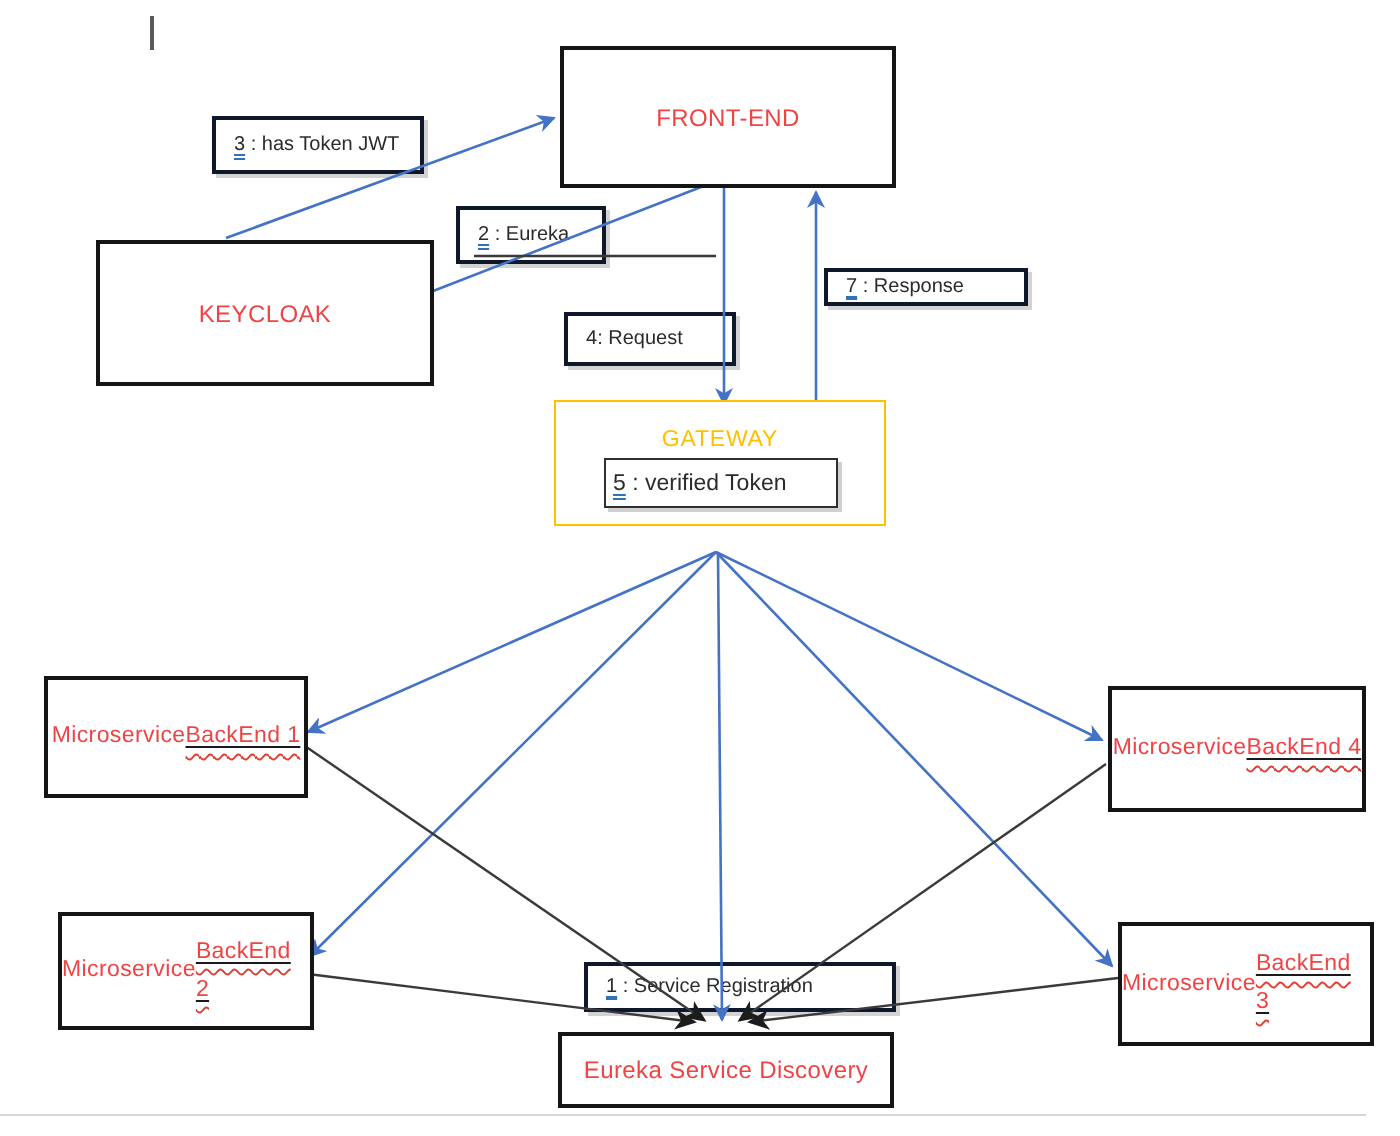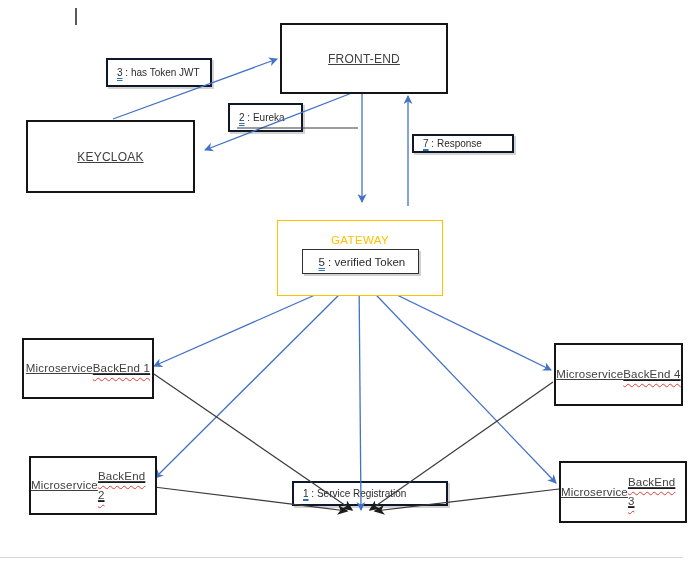--- a/index.html
+++ b/index.html
@@ -6,29 +6,29 @@
     font-family:"Liberation Sans",sans-serif;}
   .stage{position:relative;width:700px;height:568px;background:#fff;}
 
   
   .lbl   {position:absolute;z-index:1;}
   #edges {position:absolute;left:0;top:0;z-index:2;pointer-events:none;}
   .node  {position:absolute;z-index:3;background:#fff;}
 
   
   .entity{border:2.5px solid #151515;display:flex;align-items:center;justify-content:center;
-    font-size:12px;color:#404040;letter-spacing:.2px;text-decoration:underline;}
+    font-size:12px;color:#ef4444;letter-spacing:.2px;}
   .ms{border-width:2px;flex-direction:row;line-height:19px;font-size:11.5px;}
   .eureka{border-width:2px;font-size:12px;}
 
   .gateway{border:1.5px solid #FFC000;display:flex;flex-direction:column;align-items:center;}
   .gw-title{margin-top:13px;font-size:11.5px;color:#FFC000;letter-spacing:.4px;}
   .gw-inner{margin-top:3px;width:117px;height:25px;background:#fff;border:1.5px solid #2f2f2f;
     box-shadow:2px 2px 0 rgba(120,120,120,.35);display:flex;align-items:center;
-    padding-left:16px;box-sizing:border-box;font-size:11.5px;color:#2b2b2b;}
+    padding-left:4px;box-sizing:border-box;font-size:11.5px;color:#2b2b2b;}
 
   
   .steplbl{background:#fff;border:2px solid #0f172a;box-shadow:2px 2px 0 rgba(130,130,130,.35);
     display:flex;align-items:center;padding-left:9px;box-sizing:border-box;
     font-size:10px;color:#2b2b2b;white-space:pre;}
 
   
   .n-double{text-decoration:underline double #2E74B5;text-decoration-thickness:1px;
     text-underline-offset:2px;text-decoration-skip-ink:none;}
   .n-single{text-decoration:underline solid #2E74B5;text-decoration-thickness:1.5px;
@@ -53,20 +53,23 @@
   <div class="cursor-bar"></div>
 
   <div class="lbl steplbl" style="left:106px;top:58px;width:106px;height:29px">
     <span><span class="n-double">3</span><span> : </span><span>has Token JWT</span></span>
   </div>
 
   <div class="lbl steplbl" style="left:228px;top:103px;width:75px;height:29px">
     <span><span class="n-double">2</span><span> : </span><span>Eureka</span></span>
   </div>
 
+  <div class="lbl steplbl" style="left:282px;top:156px;width:86px;height:27px">
+    <span><span>4</span><span>: </span><span>Request</span></span>
+  </div>
 
   <div class="lbl steplbl" style="left:412px;top:134px;width:102px;height:19px">
     <span><span class="n-single">7</span><span> : </span><span>Response</span></span>
   </div>
 
 
   <div class="lbl steplbl" style="left:292px;top:481px;width:156px;height:25px">
     <span><span class="n-single">1</span><span> : </span><span>Service Registration</span></span>
   </div>
 
@@ -92,25 +95,25 @@
       <line x1="154" y1="487" x2="347" y2="511" stroke="#3a3a3a" stroke-width="1.2" marker-end="url(#arrBlack)"></line>
       <line x1="553" y1="382" x2="370" y2="510" stroke="#3a3a3a" stroke-width="1.2" marker-end="url(#arrBlack)"></line>
       <line x1="559" y1="489" x2="375" y2="511" stroke="#3a3a3a" stroke-width="1.2" marker-end="url(#arrBlack)"></line>
       <line x1="237" y1="128" x2="358" y2="128" stroke="#3a3a3a" stroke-width="1.2"></line>
     </svg>
 
   <div class="node entity" style="left:280px;top:23px;width:164px;height:67px">
     <span>FRONT-END</span>
   </div>
 
-  <div class="node entity" style="left:26px;top:120px;width:165px;height:69px">
+  <div class="node entity" style="left:48px;top:120px;width:165px;height:69px">
     <span>KEYCLOAK</span>
   </div>
 
-  <div class="node gateway" style="left:277px;top:220px;width:166px;height:76px;box-sizing:border-box">
+  <div class="node gateway" style="left:277px;top:200px;width:166px;height:63px;box-sizing:border-box">
     <div class="gw-title">GATEWAY</div>
     <div class="gw-inner">
       <span><span class="n-double">5</span><span> : </span><span>verified Token</span></span>
     </div>
   </div>
 
   <div class="node entity ms" style="left:22px;top:338px;width:128px;height:57px">
     <span>Microservice</span>
     <span class="bk-ul"><span class="bk-wavy">BackEnd 1</span></span>
   </div>
@@ -123,14 +126,17 @@
   <div class="node entity ms" style="left:554px;top:343px;width:125px;height:59px">
     <span>Microservice</span>
     <span class="bk-ul"><span class="bk-wavy">BackEnd 4</span></span>
   </div>
 
   <div class="node entity ms" style="left:559px;top:461px;width:124px;height:58px">
     <span>Microservice</span>
     <span class="bk-ul"><span class="bk-wavy">BackEnd 3</span></span>
   </div>
 
+  <div class="node entity eureka" style="left:279px;top:516px;width:164px;height:34px">
+    <span>Eureka Service Discovery</span>
+  </div>
 
 </div>
 
 </body></html>

